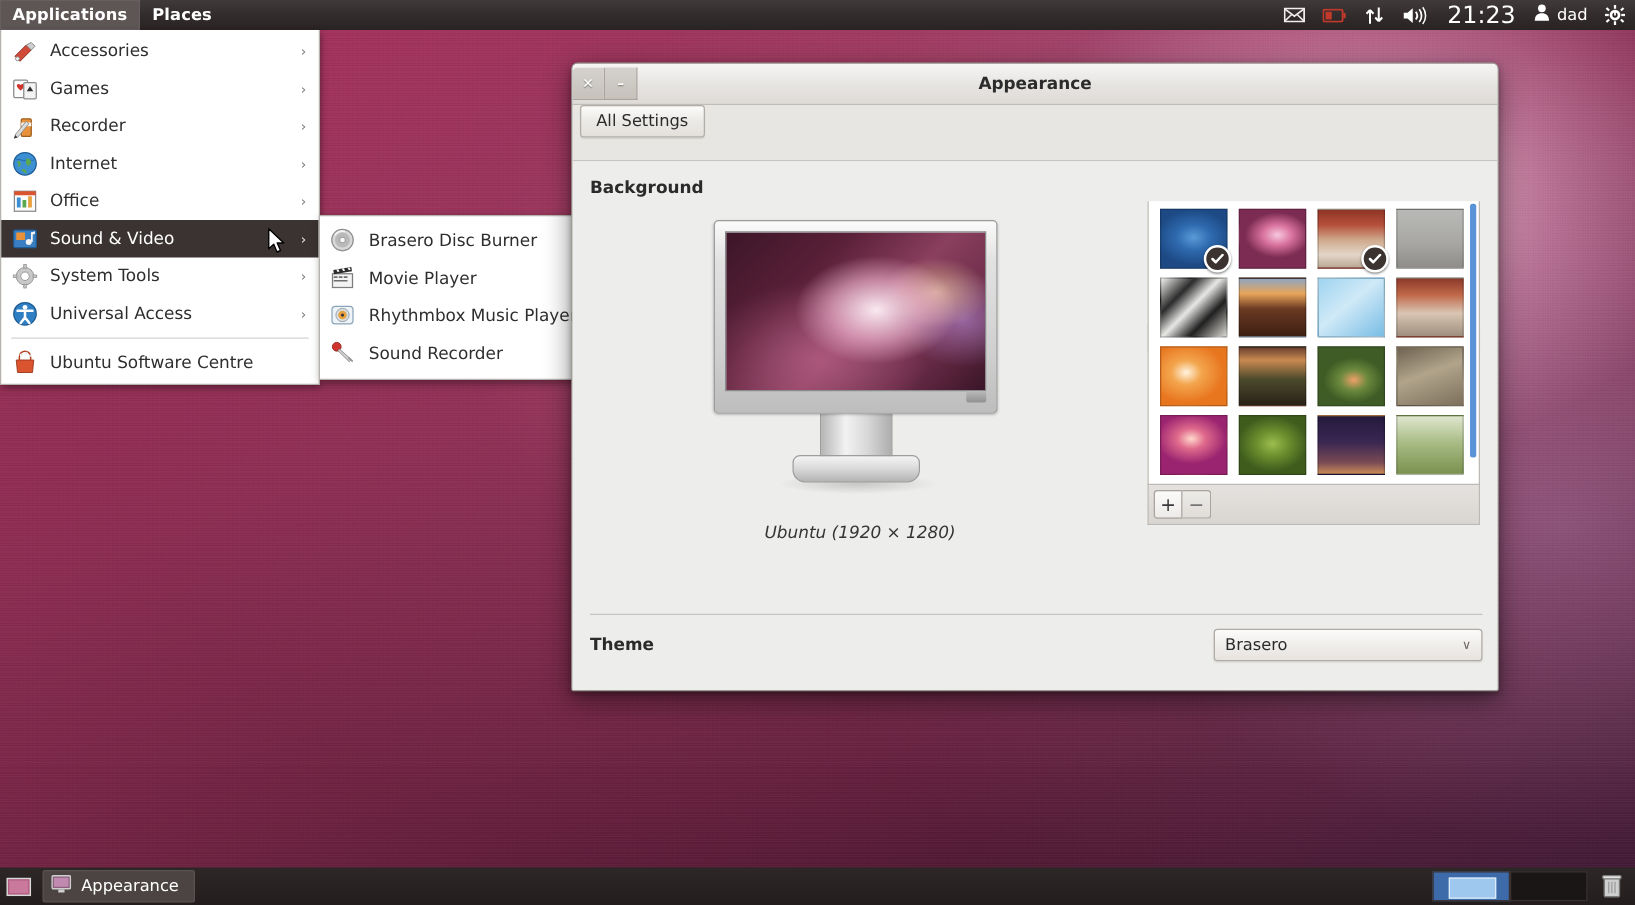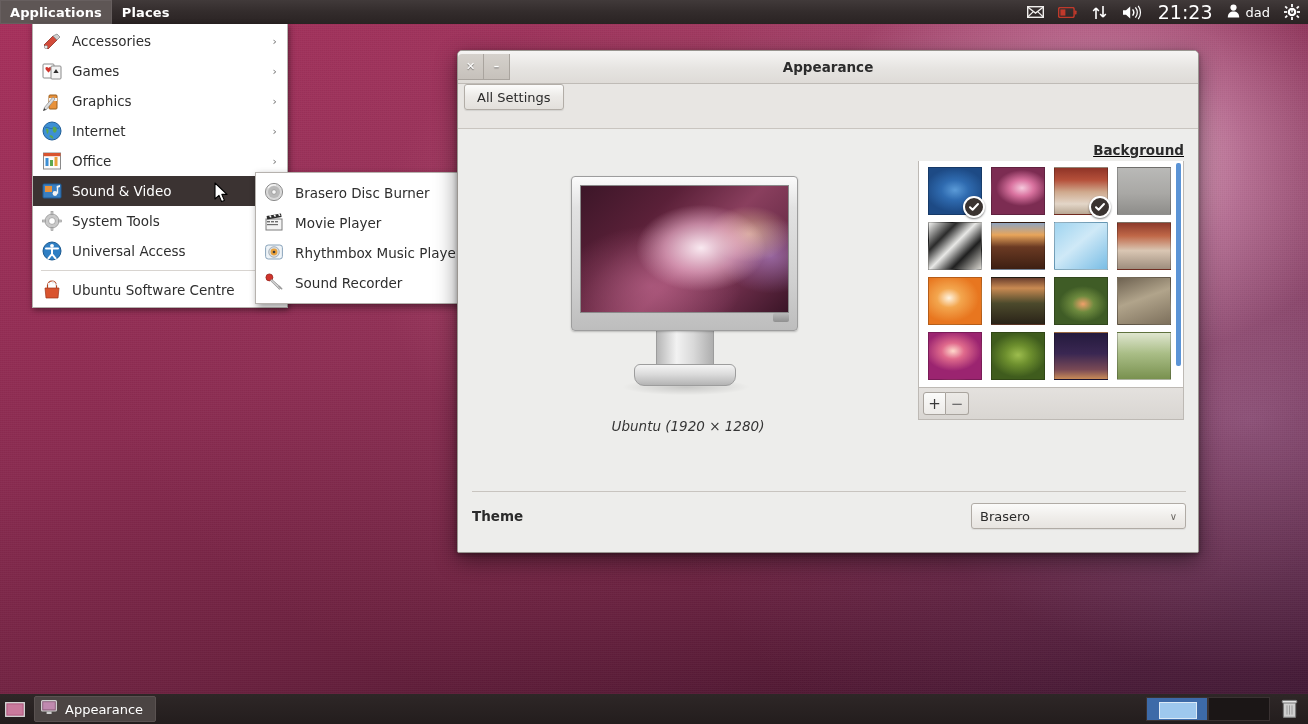--- a/index.html
+++ b/index.html
@@ -45,21 +45,20 @@
   .tray-icon { display:flex; align-items:center; justify-content:center; height:24px; }
   #panel-clock { font-size:19px; color:#ffffff; font-weight:normal; }
   #panel-user { display:flex; align-items:center; gap:6px; color:#fff; }
 
   
   #app-menu {
     position:absolute; left:0; top:24px; width:256px;
     background:#ffffff; border:1px solid #b6b2ae; border-top:none;
     box-shadow: 1px 2px 6px rgba(0,0,0,0.45);
     padding:2px 0 2px 0;
-    margin-left:32px;
   }
   .menu-item {
     height:30px; display:flex; align-items:center; padding:0 8px 0 8px;
     color:#2e2e2e; font-size:13.5px; gap:9px;
   }
   .menu-item.highlight { background:#3b3332; color:#ffffff; }
   .menu-ico { width:22px; height:22px; flex:0 0 22px; position:relative; }
   .menu-label { flex:1 1 auto; white-space:nowrap; }
   .menu-arrow { color:#777; font-size:11px; padding-right:2px;}
   .menu-item.highlight .menu-arrow { color:#e8e4e2; }
@@ -117,21 +116,21 @@
     background: linear-gradient(180deg,#fcfcfb 0%,#eceae7 48%, #e3e0dc 100%);
     border:1px solid #b2ada7; border-radius:3px;
     font-size:13px; color:#2b2b2b;
     display:flex; align-items:center;
     box-shadow: 0 1px 1px rgba(0,0,0,0.09);
   }
 
   #win-body { padding:0; position:relative; height:424px; background:#ededeb; }
 
   .section-row { display:flex; align-items:center; padding:0 14px; }
-  #bg-head { height:42px; justify-content:flex-end;text-decoration:underline; }
+  #bg-head { height:42px; justify-content:flex-start; }
   .section-title { font-weight:bold; font-size:13.5px; color:#2b2b2b; }
 
   .combo {
     height:25px; border:1px solid #b0aba5; border-radius:3px;
     background: linear-gradient(180deg,#fbfbfa 0%, #efedea 55%, #e7e4e0 100%);
     display:flex; align-items:center; padding:0 8px;
     font-size:13px; color:#2b2b2b; box-shadow:0 1px 1px rgba(0,0,0,0.07);
     position:relative;
   }
   .combo .chev { margin-left:auto; color:#6c6864; font-size:10px; }
@@ -344,21 +343,21 @@
   </div>
   <div class="menu-item">
     <span class="menu-ico">
       <svg width="22" height="22" viewBox="0 0 22 22">
           <rect x="8" y="5" width="8" height="14" rx="1" fill="#e8923c" stroke="#9c5e1d"></rect>
           <rect x="8" y="8" width="8" height="3" fill="#f3f3f3"></rect>
           <path d="M3 18 L12 7 L14 9 L5 20 Z" fill="#dcdcdc" stroke="#8a8a8a" stroke-width="0.7"></path>
           <path d="M3 18 L2 21 L5 20 Z" fill="#3a3a3a"></path>
         </svg>
     </span>
-    <span class="menu-label">Graphics</span>
+    <span class="menu-label">Recorder</span>
     <span class="menu-arrow">›</span>
   </div>
   <div class="menu-item">
     <span class="menu-ico">
       <svg width="22" height="22" viewBox="0 0 22 22">
           <circle cx="11" cy="11" r="9" fill="#3d8fd4" stroke="#1f5d96"></circle>
           <path d="M4 8 C7 6 9 10 12 8 C14 7 16 9 18 8" fill="none" stroke="#2a6fae" stroke-width="1"></path>
           <path d="M5 9 C7 7 9 12 6 14 Z" fill="#5aa84f"></path>
           <path d="M12 7 C15 6 17 9 15 12 C13 14 11 11 12 7 Z" fill="#5aa84f"></path>
           <path d="M8 16 C10 14 13 16 12 19 Z" fill="#5aa84f"></path>

